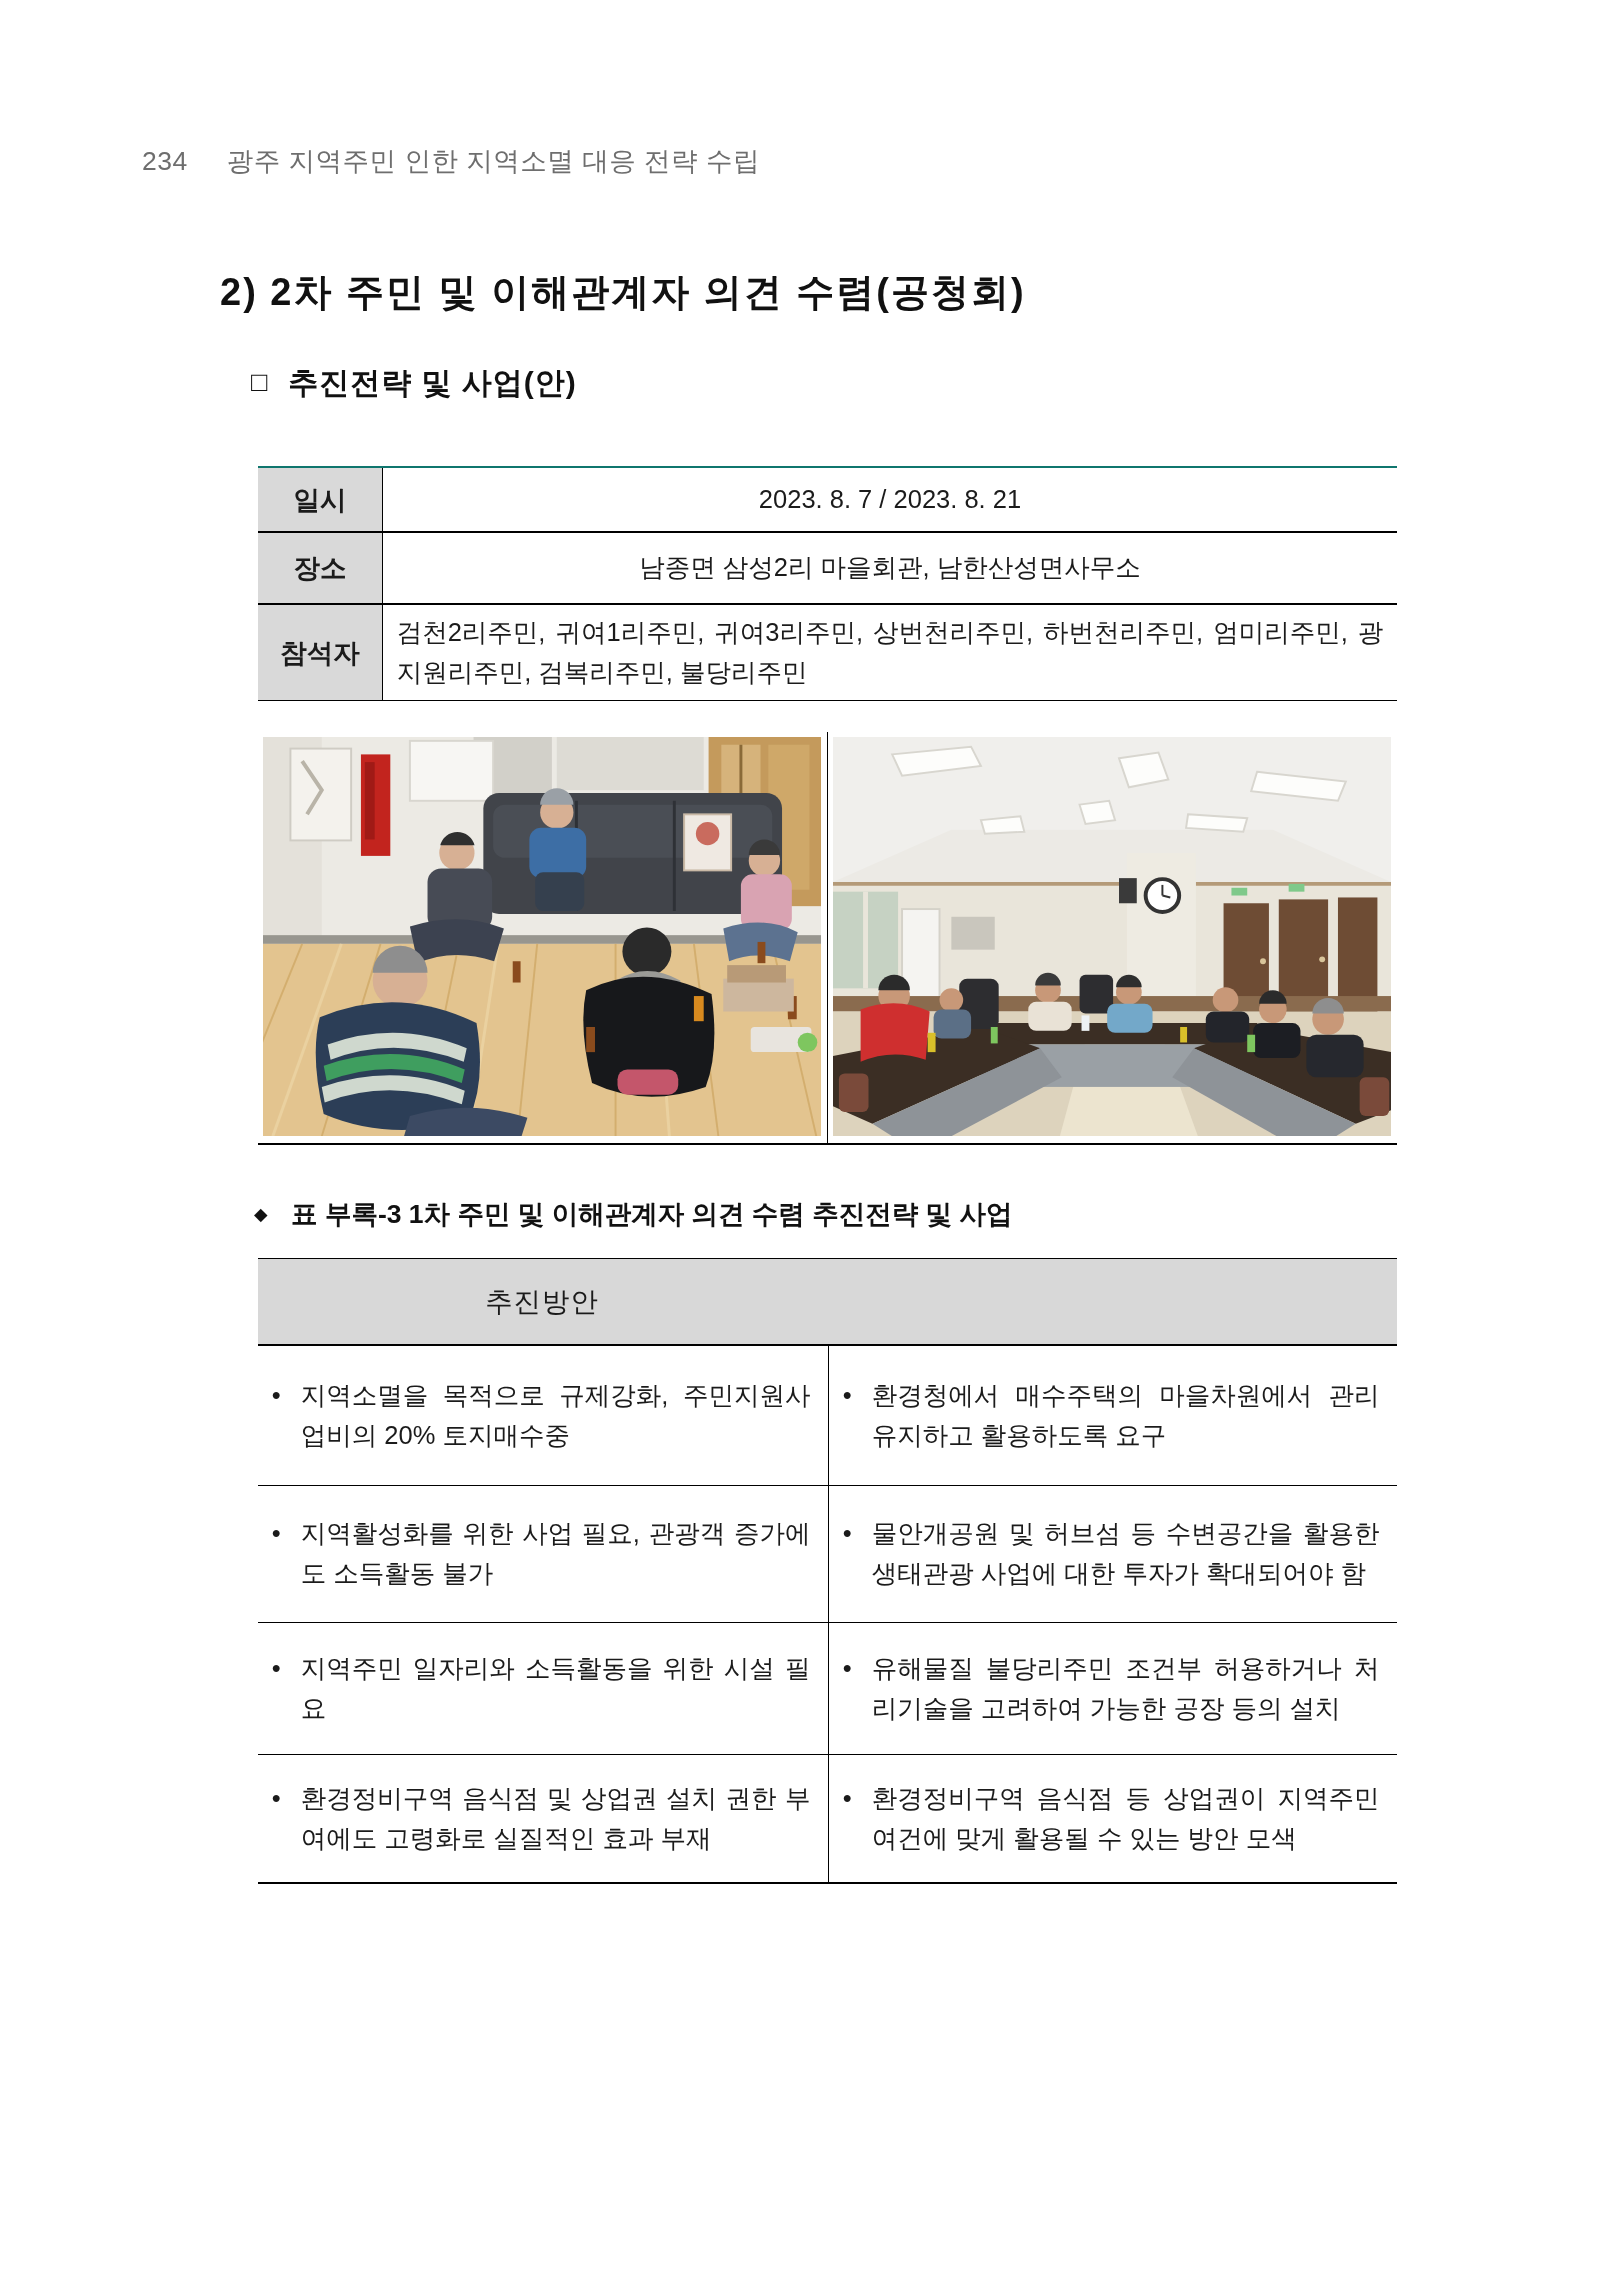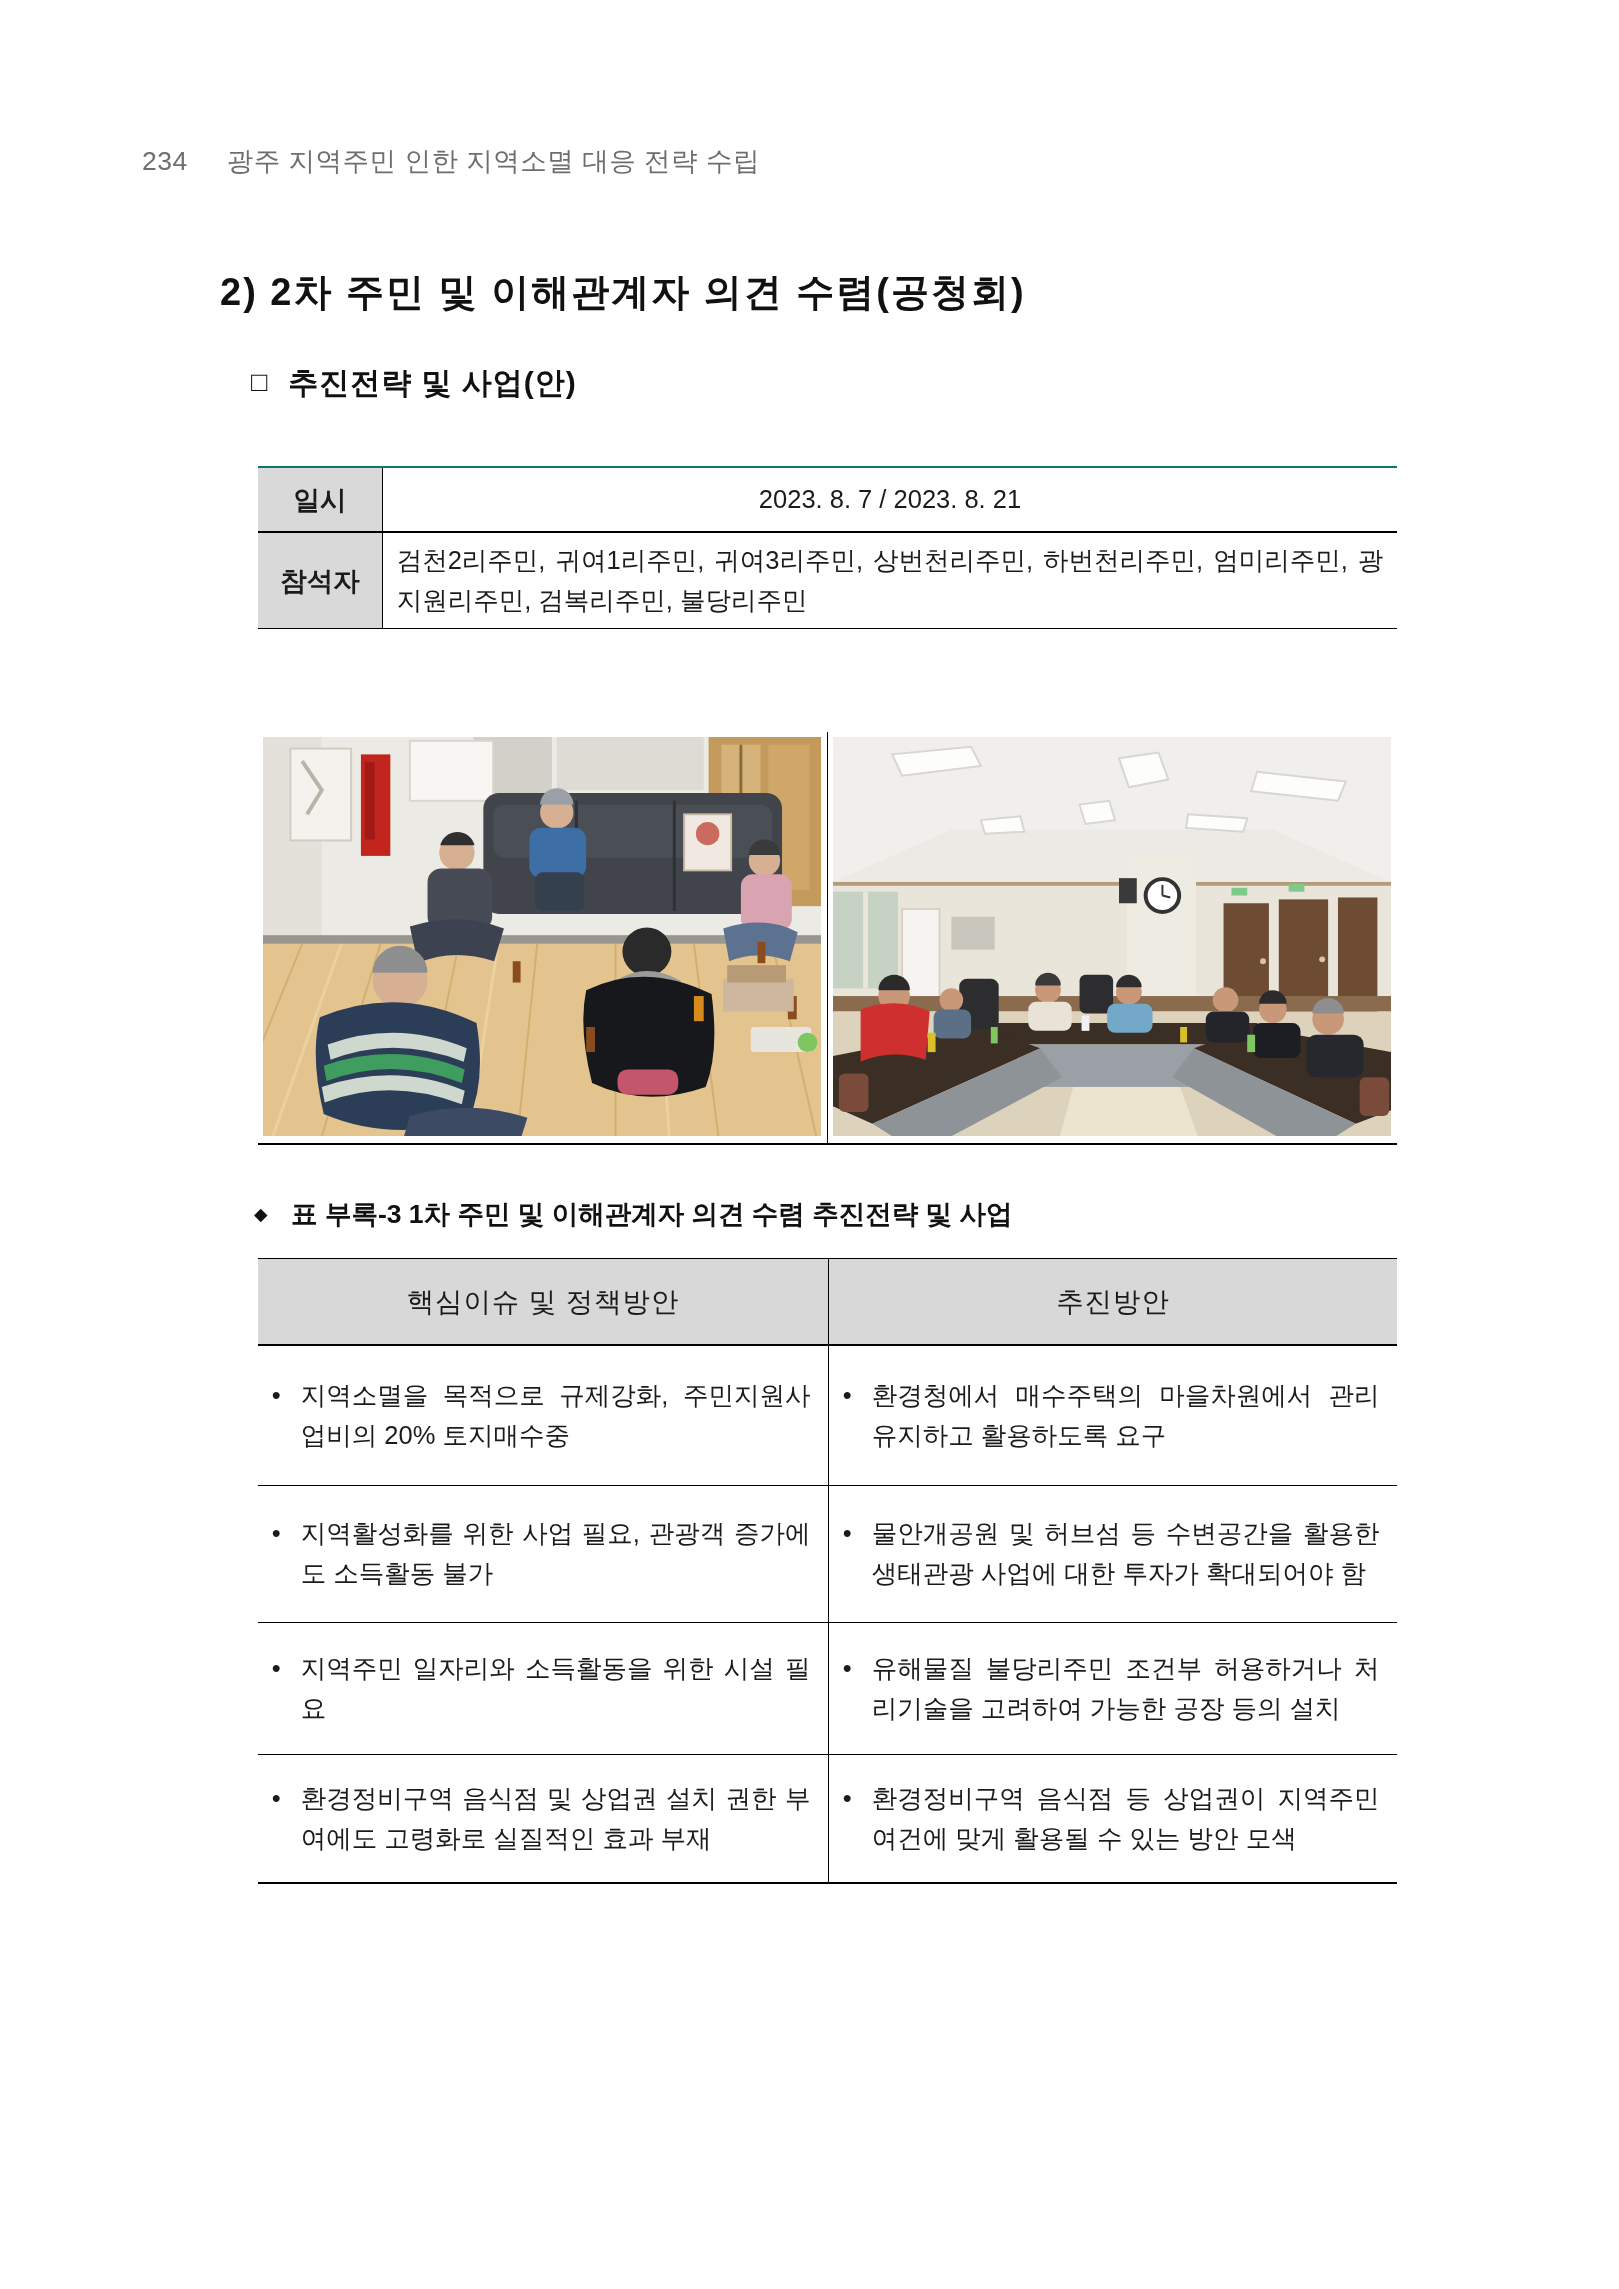--- a/index.html
+++ b/index.html
@@ -99,20 +99,24 @@
 
 <div class="sub-heading">
   <span class="square">□</span>
   <span>추진전략 및 사업(안)</span>
 </div>
 
 <div class="info-table">
   <div class="info-row h-date">
     <div class="info-label">일시</div>
     <div class="info-value center">2023. 8. 7 / 2023. 8. 21</div>
+  </div>
+  <div class="info-row h-place">
+    <div class="info-label">장소</div>
+    <div class="info-value center">남종면 삼성2리 마을회관, 남한산성면사무소</div>
   </div>
   <div class="info-row h-attend">
     <div class="info-label">참석자</div>
     <div class="info-value left">검천2리주민, 귀여1리주민, 귀여3리주민, 상번천리주민, 하번천리주민, 엄미리주민, 광지원리주민, 검복리주민, 불당리주민</div>
   </div>
 </div>
 
 <div class="photo-row">
   <div class="photo-cell first">
     <div class="photo-frame" title="마을회관에서 주민들이 바닥에 둘러앉아 의견을 나누는 사진">
@@ -301,21 +305,20 @@
   </div>
 </div>
 
 <div class="table-caption">
   <span class="diamond">◆</span>
   <span>표 부록-3 1차 주민 및 이해관계자 의견 수렴 추진전략 및 사업</span>
 </div>
 
 <div class="strategy-table">
   <div class="st-header">
-    <div class="st-cell">핵심이슈 및 정책방안</div>
     <div class="st-cell">추진방안</div>
   </div>
 
   <div class="st-row r-1">
     <div class="st-cell st-body-cell">
       <div class="bullet-line">
         <span class="bullet">•</span>
         <span class="bl-text">지역소멸을 목적으로 규제강화, 주민지원사업비의 20% 토지매수중</span>
       </div>
     </div>

